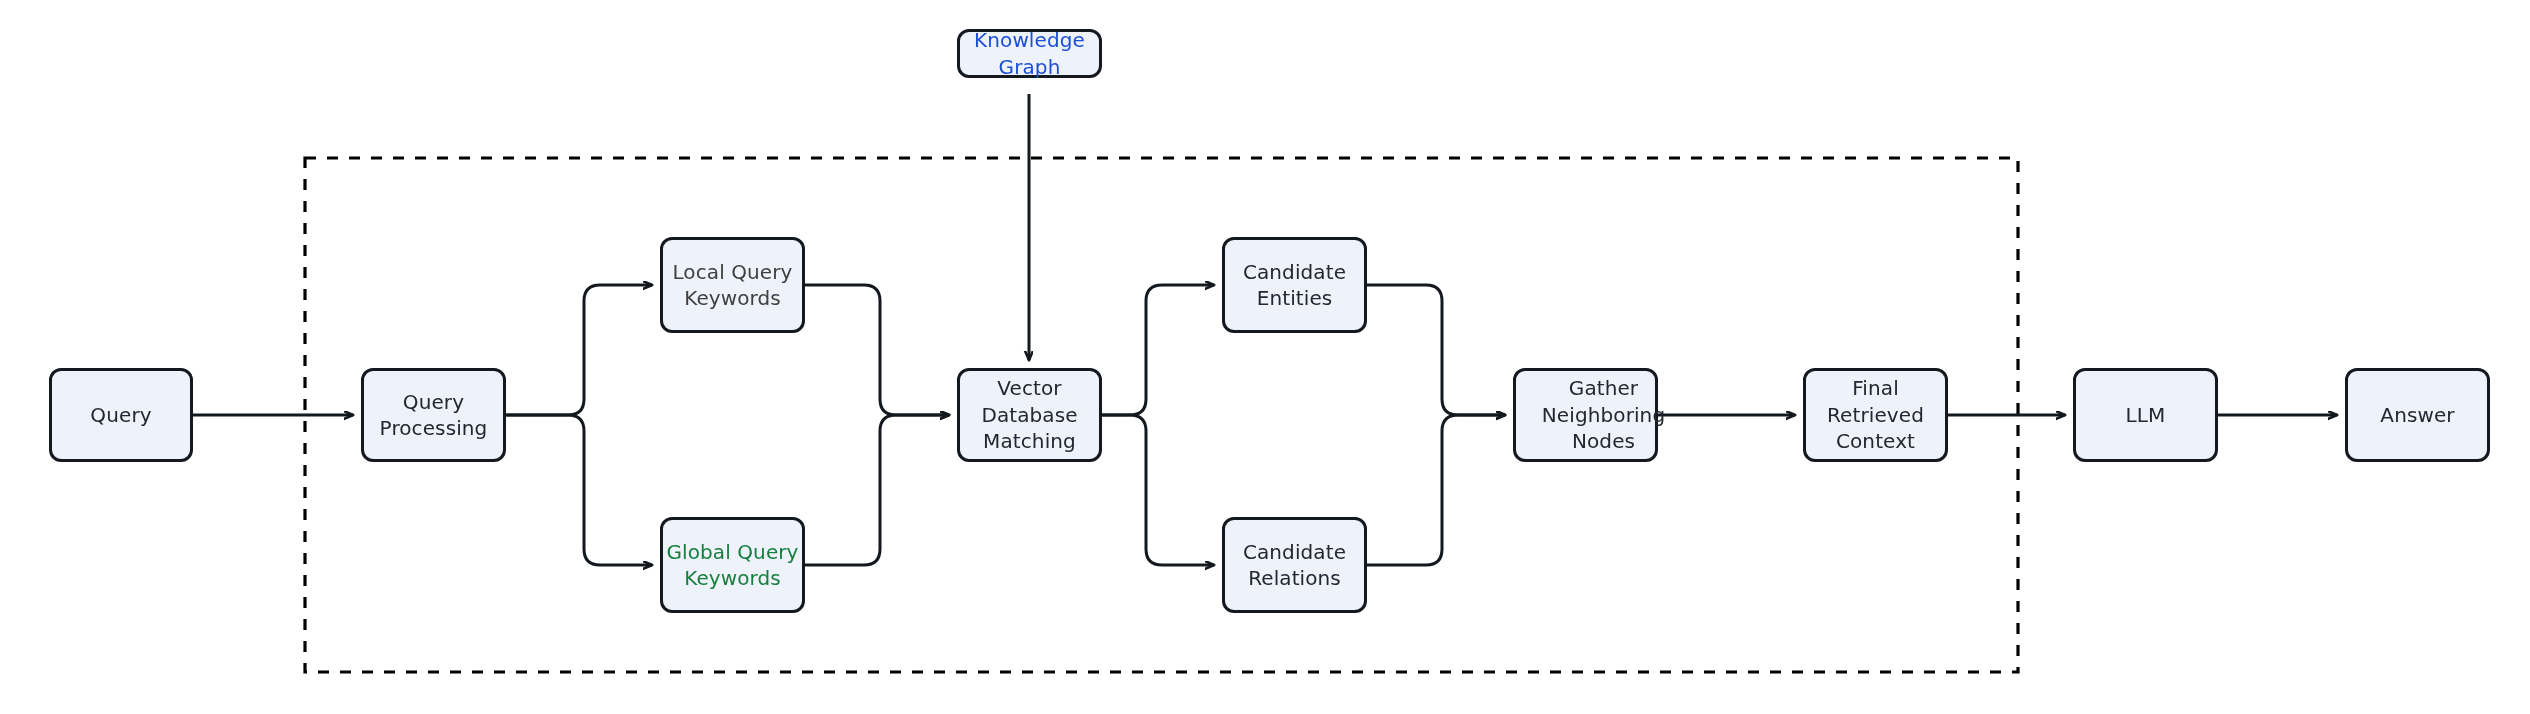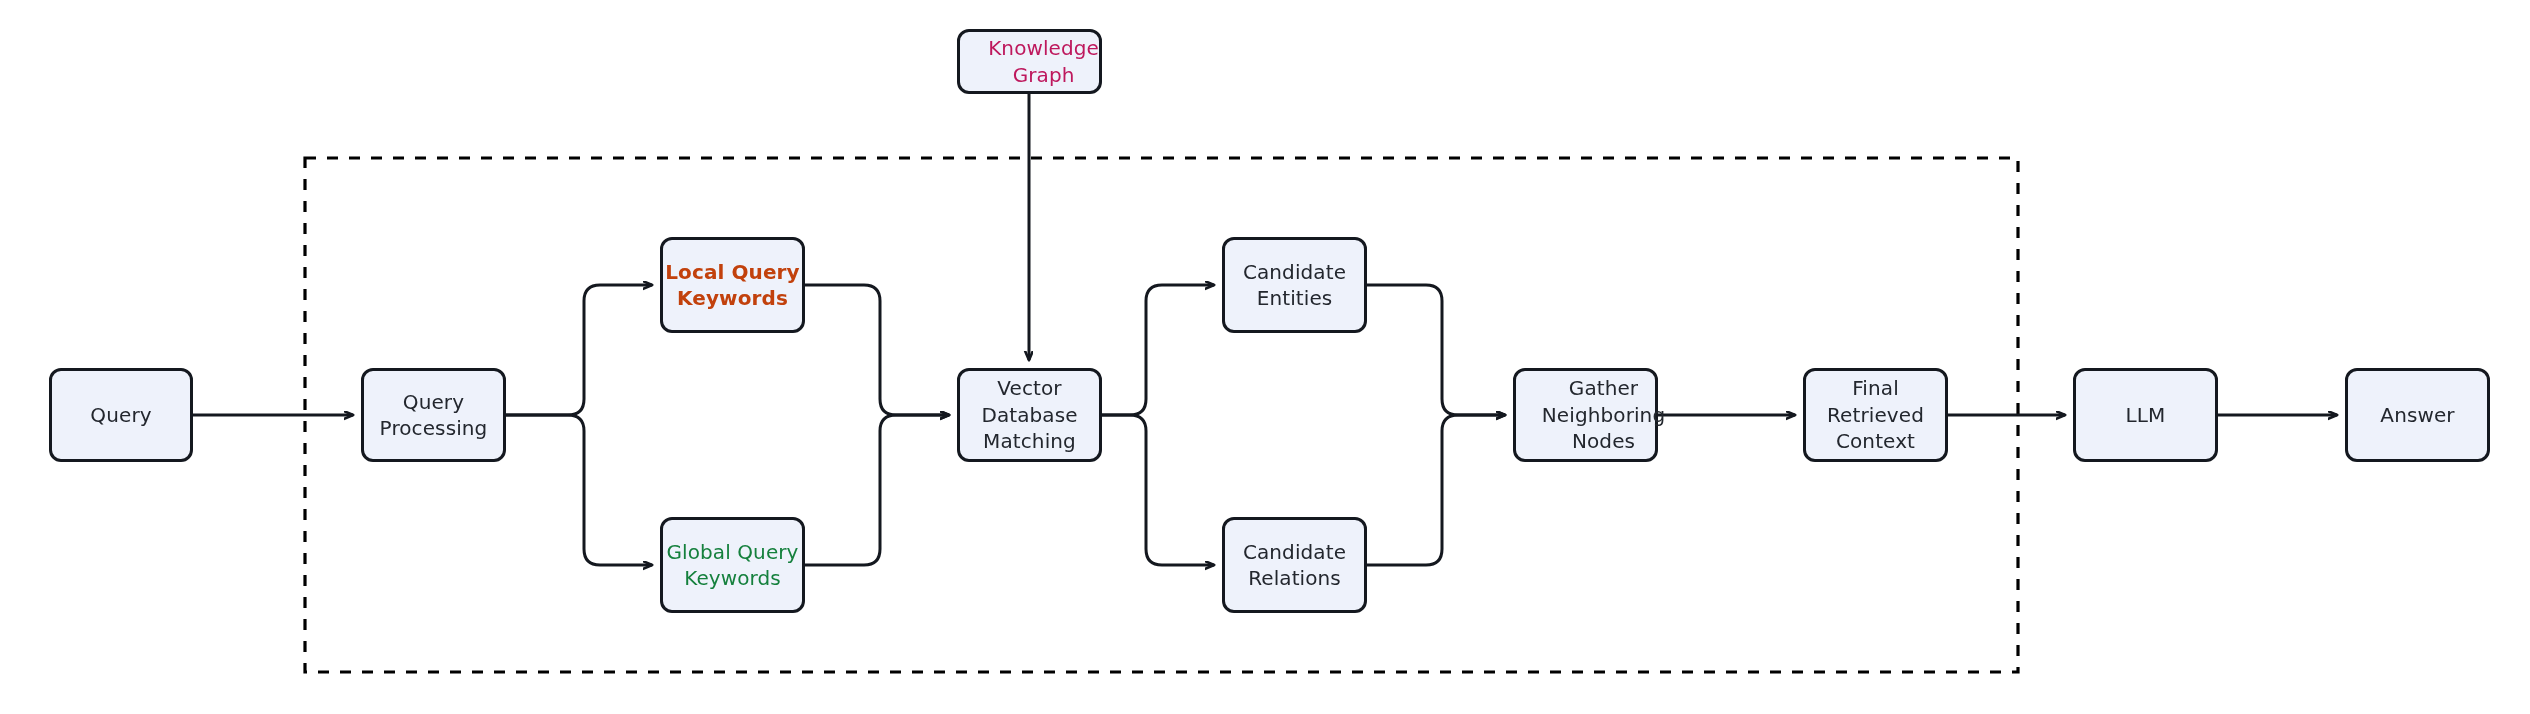--- a/index.html
+++ b/index.html
@@ -83,29 +83,29 @@
     <path d="M2218,415 L2337,415" fill="none" stroke="#14181f" stroke-width="3" marker-end="url(#arrowhead)"></path>
   </svg>
 
   <div class="node" style="left: 49px; top: 368px; width: 144px; height: 94px; background: rgb(238, 242, 251); border-color: rgb(20, 24, 31); color: rgb(35, 39, 46);">
     <span>Query</span>
   </div>
   <div class="node" style="left: 361px; top: 368px; width: 145px; height: 94px; background: rgb(238, 242, 251); border-color: rgb(20, 24, 31); color: rgb(35, 39, 46);">
     <span>Query
 Processing</span>
   </div>
-  <div class="node" style="left: 660px; top: 237px; width: 145px; height: 96px; background: rgb(238, 242, 251); border-color: rgb(20, 24, 31); color: #c2410c; font-weight: bold;">
+  <div class="node" style="left: 660px; top: 237px; width: 145px; height: 96px; background: rgb(238, 242, 251); border-color: rgb(20, 24, 31); color: #404040;">
     <span>Local Query
 Keywords</span>
   </div>
   <div class="node" style="left: 660px; top: 517px; width: 145px; height: 96px; background: rgb(238, 242, 251); border-color: rgb(20, 24, 31); color: #15803d;">
     <span>Global Query
 Keywords</span>
   </div>
-  <div class="node" style="left: 957px; top: 29px; width: 145px; height: 65px; background: rgb(238, 242, 251); border-color: rgb(20, 24, 31); color: #be185d; justify-content: flex-end;">
+  <div class="node" style="left: 957px; top: 29px; width: 145px; height: 49px; background: rgb(238, 242, 251); border-color: rgb(20, 24, 31); color: #1d4ed8;">
     <span>Knowledge
 Graph</span>
   </div>
   <div class="node" style="left: 957px; top: 368px; width: 145px; height: 94px; background: rgb(238, 242, 251); border-color: rgb(20, 24, 31); color: rgb(35, 39, 46); align-items: center;">
     <span>Vector
 Database
 Matching</span>
   </div>
   <div class="node" style="left: 1222px; top: 237px; width: 145px; height: 96px; background: rgb(238, 242, 251); border-color: rgb(20, 24, 31); color: rgb(35, 39, 46);">
     <span>Candidate

